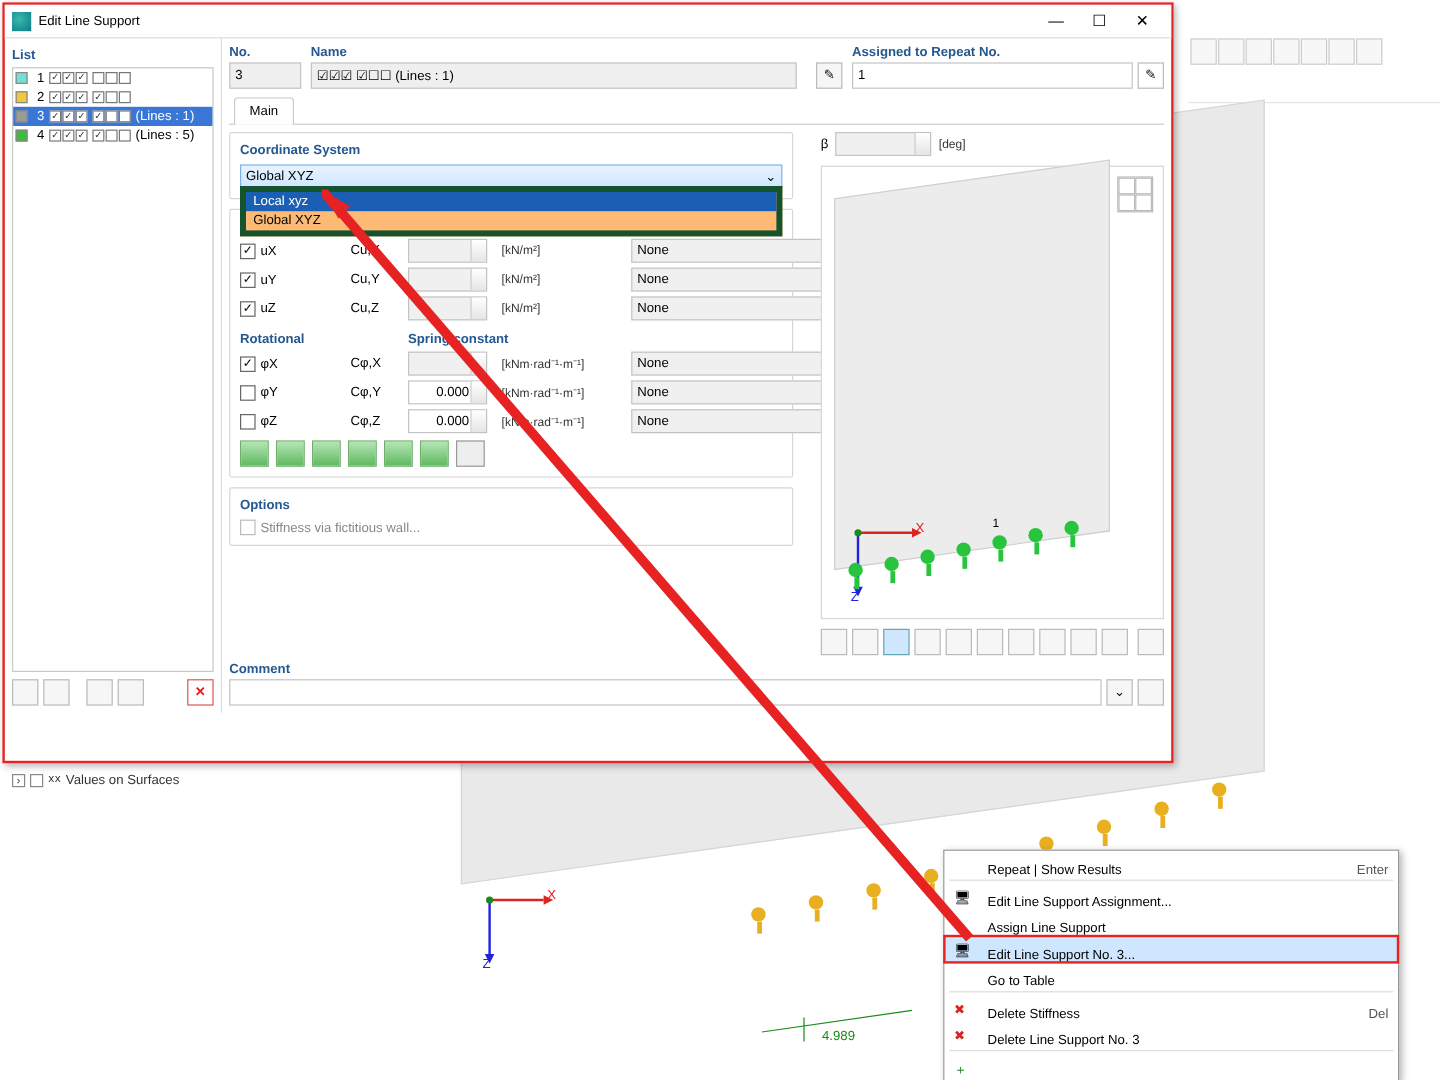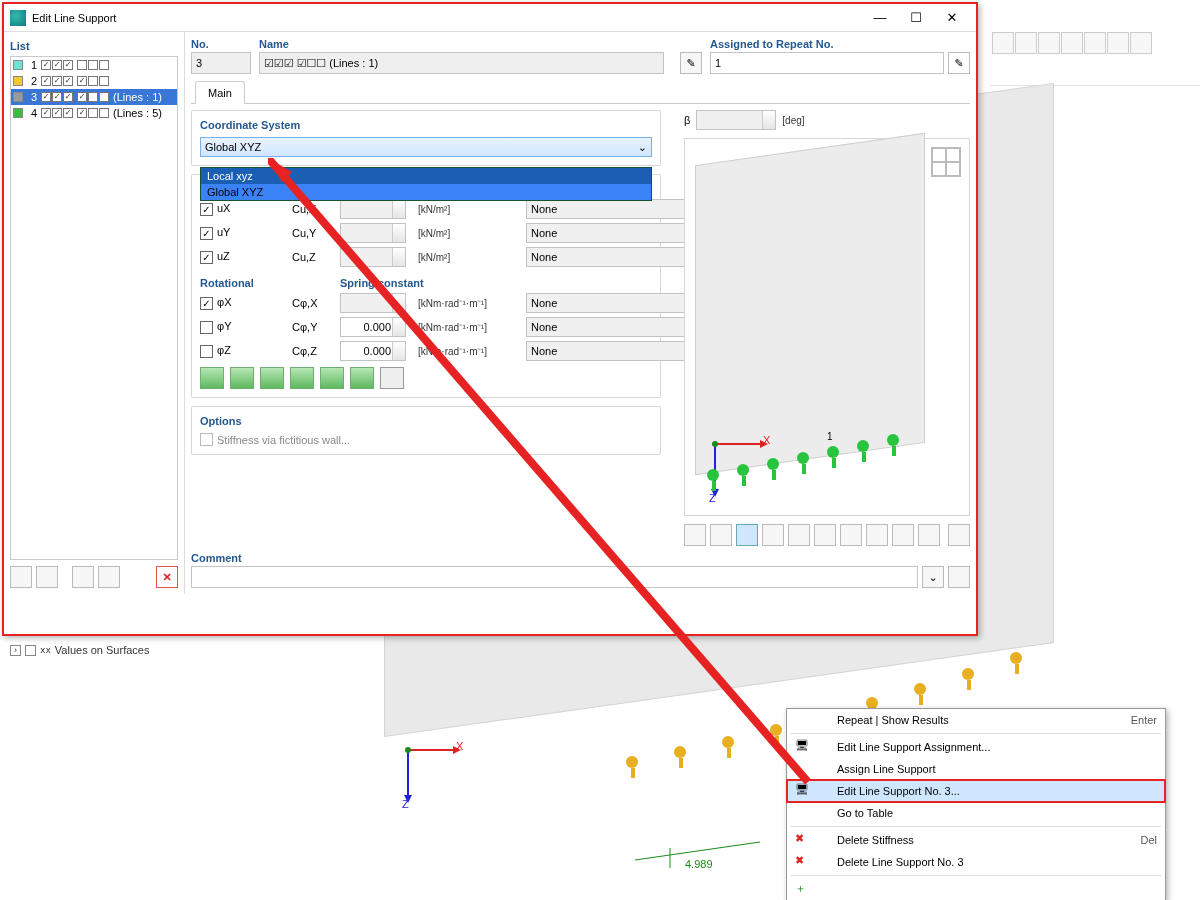--- a/index.html
+++ b/index.html
@@ -38,21 +38,21 @@
 .pencil{width:22px;height:22px;border:1px solid #bbb;background:#f6f6f6;text-align:center;line-height:20px}
 .pencil::before{content:"✎"}
 .tabs{border-bottom:1px solid #ccc;padding-left:4px}
 .tab{display:inline-block;padding:5px 12px;border:1px solid #ccc;border-bottom:none;border-radius:3px 3px 0 0;background:#fff;position:relative;top:1px}
 .cols{display:flex;gap:23px;flex:1}
 .c1{width:470px;display:flex;flex-direction:column;gap:8px}
 .panel{border:1px solid #d6d6d6;border-radius:2px;padding:8px}
 .plab{color:#24588f;font-weight:600;margin-bottom:6px}
 .coord .combo{height:20px;border:1px solid #7bb0e8;background:linear-gradient(#e8f3ff,#cfe6ff);display:flex;align-items:center;padding:0 4px;justify-content:space-between}
 .dd{position:relative}
-.ddlist{position:absolute;left:0;top:30px;width:100%;border:1px solid #14532d;background:#3b82f6;z-index:10}
+.ddlist{position:absolute;left:0;top:18px;width:100%;border:5px solid #14532d;background:#fdba74;z-index:10}
 .ddi{padding:2px 6px}
 .ddi.h{background:#1a5fb4;color:#fff}
 .grid{display:grid;grid-template-columns:70px 40px 70px 95px;gap:4px 8px;align-items:center}
 .subh{color:#24588f;font-weight:600}
 .ck{width:13px;height:13px;border:1px solid #666;display:inline-block;text-align:center;line-height:11px;font-size:10px;margin-right:4px;vertical-align:middle}
 .spin{height:20px;border:1px solid #c3c3c3;background:#f0f0f0;width:66px;display:flex;align-items:center;justify-content:flex-end;padding:0 14px 0 4px;position:relative}
 .spin::after{content:"";position:absolute;right:0;top:0;bottom:0;width:12px;border-left:1px solid #ccc;background:linear-gradient(#fff,#e5e5e5)}
 .spin.en{background:#fff}
 .unit{font-size:10px;color:#333}
 .nsel{height:20px;border:1px solid #c3c3c3;background:#f0f0f0;width:170px;display:flex;align-items:center;justify-content:space-between;padding:0 4px}
@@ -77,21 +77,21 @@
 .bbar{height:40px;border-top:1px solid #ddd;display:flex;align-items:center;padding:0 8px;gap:6px}
 .bbar .sp{flex:1}
 .btn{min-width:72px;height:22px;border:1px solid #999;background:#f4f4f4;text-align:center;line-height:20px}
 .btn.pri{border-color:#4a90d9;background:#fff;color:#185abc}
 .btn.dis{color:#aaa;background:#f4f4f4}
 .ftb{width:22px;height:22px;border:1px solid #bbb;background:#f6f6f6}
 .tree{position:absolute;left:10px;top:644px;display:flex;align-items:center;gap:4px;color:#333}
 .tree .exp{width:11px;height:11px;border:1px solid #888;text-align:center;line-height:9px;font-size:9px}
 .bigsurf{position:absolute;left:384px;top:130px;width:670px;height:560px;background:#e9e9e9;border:1px solid #d5d5d5;transform:skewY(-8deg);z-index:2}
 .ctx{position:absolute;left:786px;top:708px;width:380px;background:#fff;border:1px solid #999;box-shadow:2px 2px 6px rgba(0,0,0,.3);z-index:5}
-.mi{height:22px;display:flex;align-items:center;padding:0 8px;gap:26px}
+.mi{height:22px;display:flex;align-items:flex-end;padding:0 8px;gap:12px}
 .mi .mico{width:16px;height:16px}
 .mi .short{margin-left:auto;color:#555}
 .mi.h{background:#cfe6ff}
 .mi.box{outline:2px solid #e62222;outline-offset:-1px}
 .msep{height:1px;background:#ddd;margin:2px 4px}
 .carrow{position:absolute;z-index:6;pointer-events:none}
 .carrow line{stroke:#e62222;stroke-width:8}
 .carrow polygon{fill:#e62222}
 .supp{position:absolute;width:14px;height:20px;z-index:3}
 .supp .head{width:12px;height:12px;border-radius:50%}

